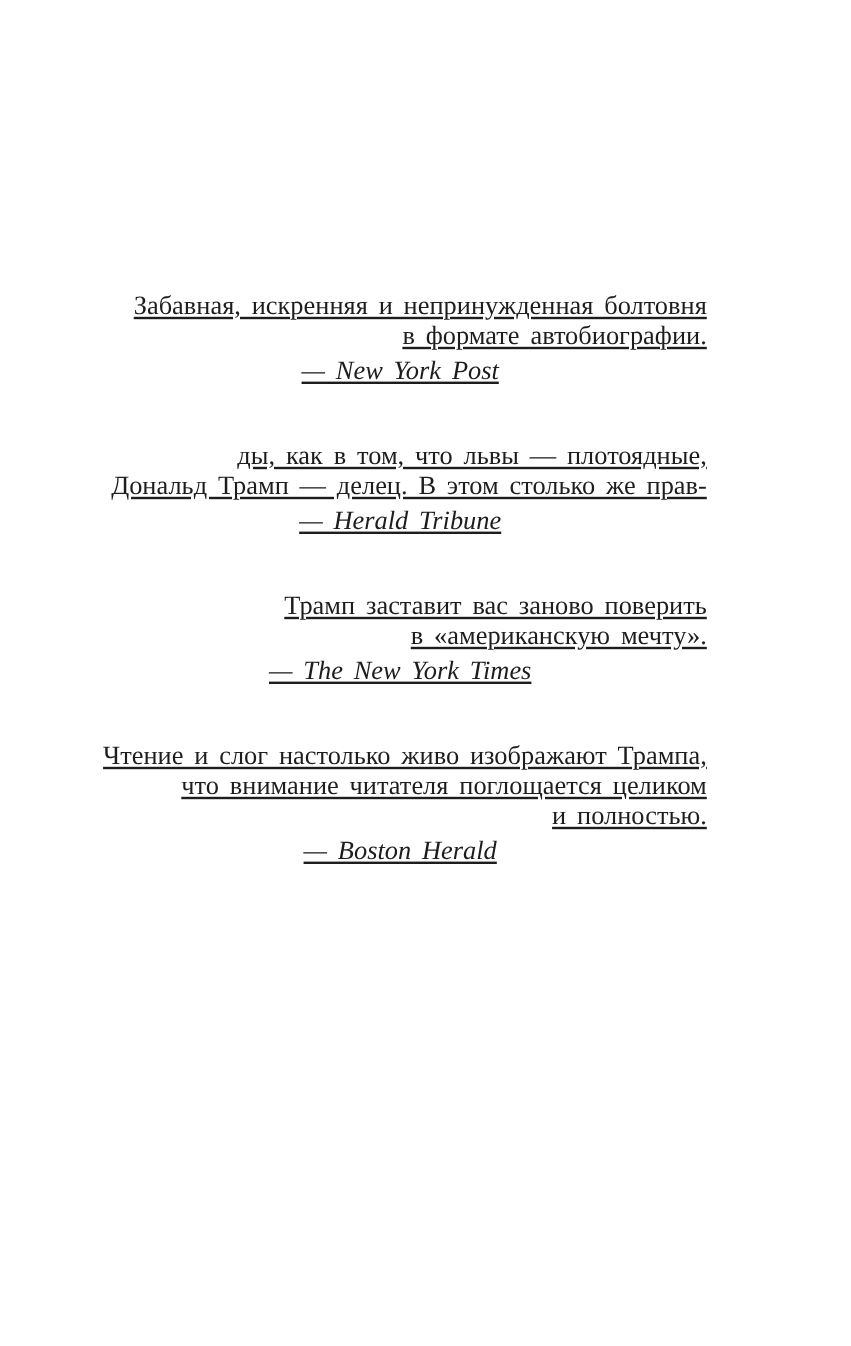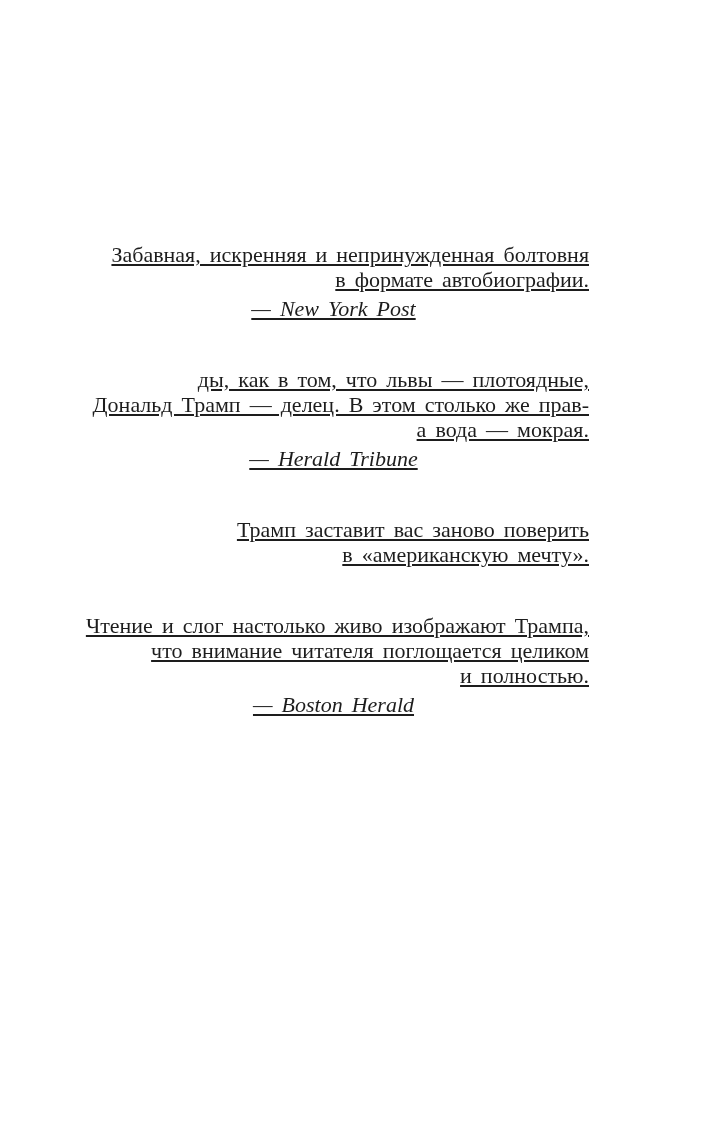--- a/index.html
+++ b/index.html
@@ -44,27 +44,27 @@
 
   <section class="quote">
     <div class="quote-line">Забавная, искренняя и непринужденная болтовня</div>
     <div class="quote-line">в формате автобиографии.</div>
     <div class="attribution">— New York Post</div>
   </section>
 
   <section class="quote">
     <div class="quote-line">ды, как в том, что львы — плотоядные,</div>
     <div class="quote-line">Дональд Трамп — делец. В этом столько же прав-</div>
-    <div class="quote-line">а вода — мокрая.</div>
     <div class="attribution">— Herald Tribune</div>
   </section>
 
   <section class="quote">
     <div class="quote-line">Трамп заставит вас заново поверить</div>
     <div class="quote-line">в «американскую мечту».</div>
+    <div class="attribution">— The New York Times</div>
   </section>
 
   <section class="quote">
     <div class="quote-line">Чтение и слог настолько живо изображают Трампа,</div>
     <div class="quote-line">что внимание читателя поглощается целиком</div>
     <div class="quote-line">и полностью.</div>
     <div class="attribution">— Boston Herald</div>
   </section>
 
 </div>

